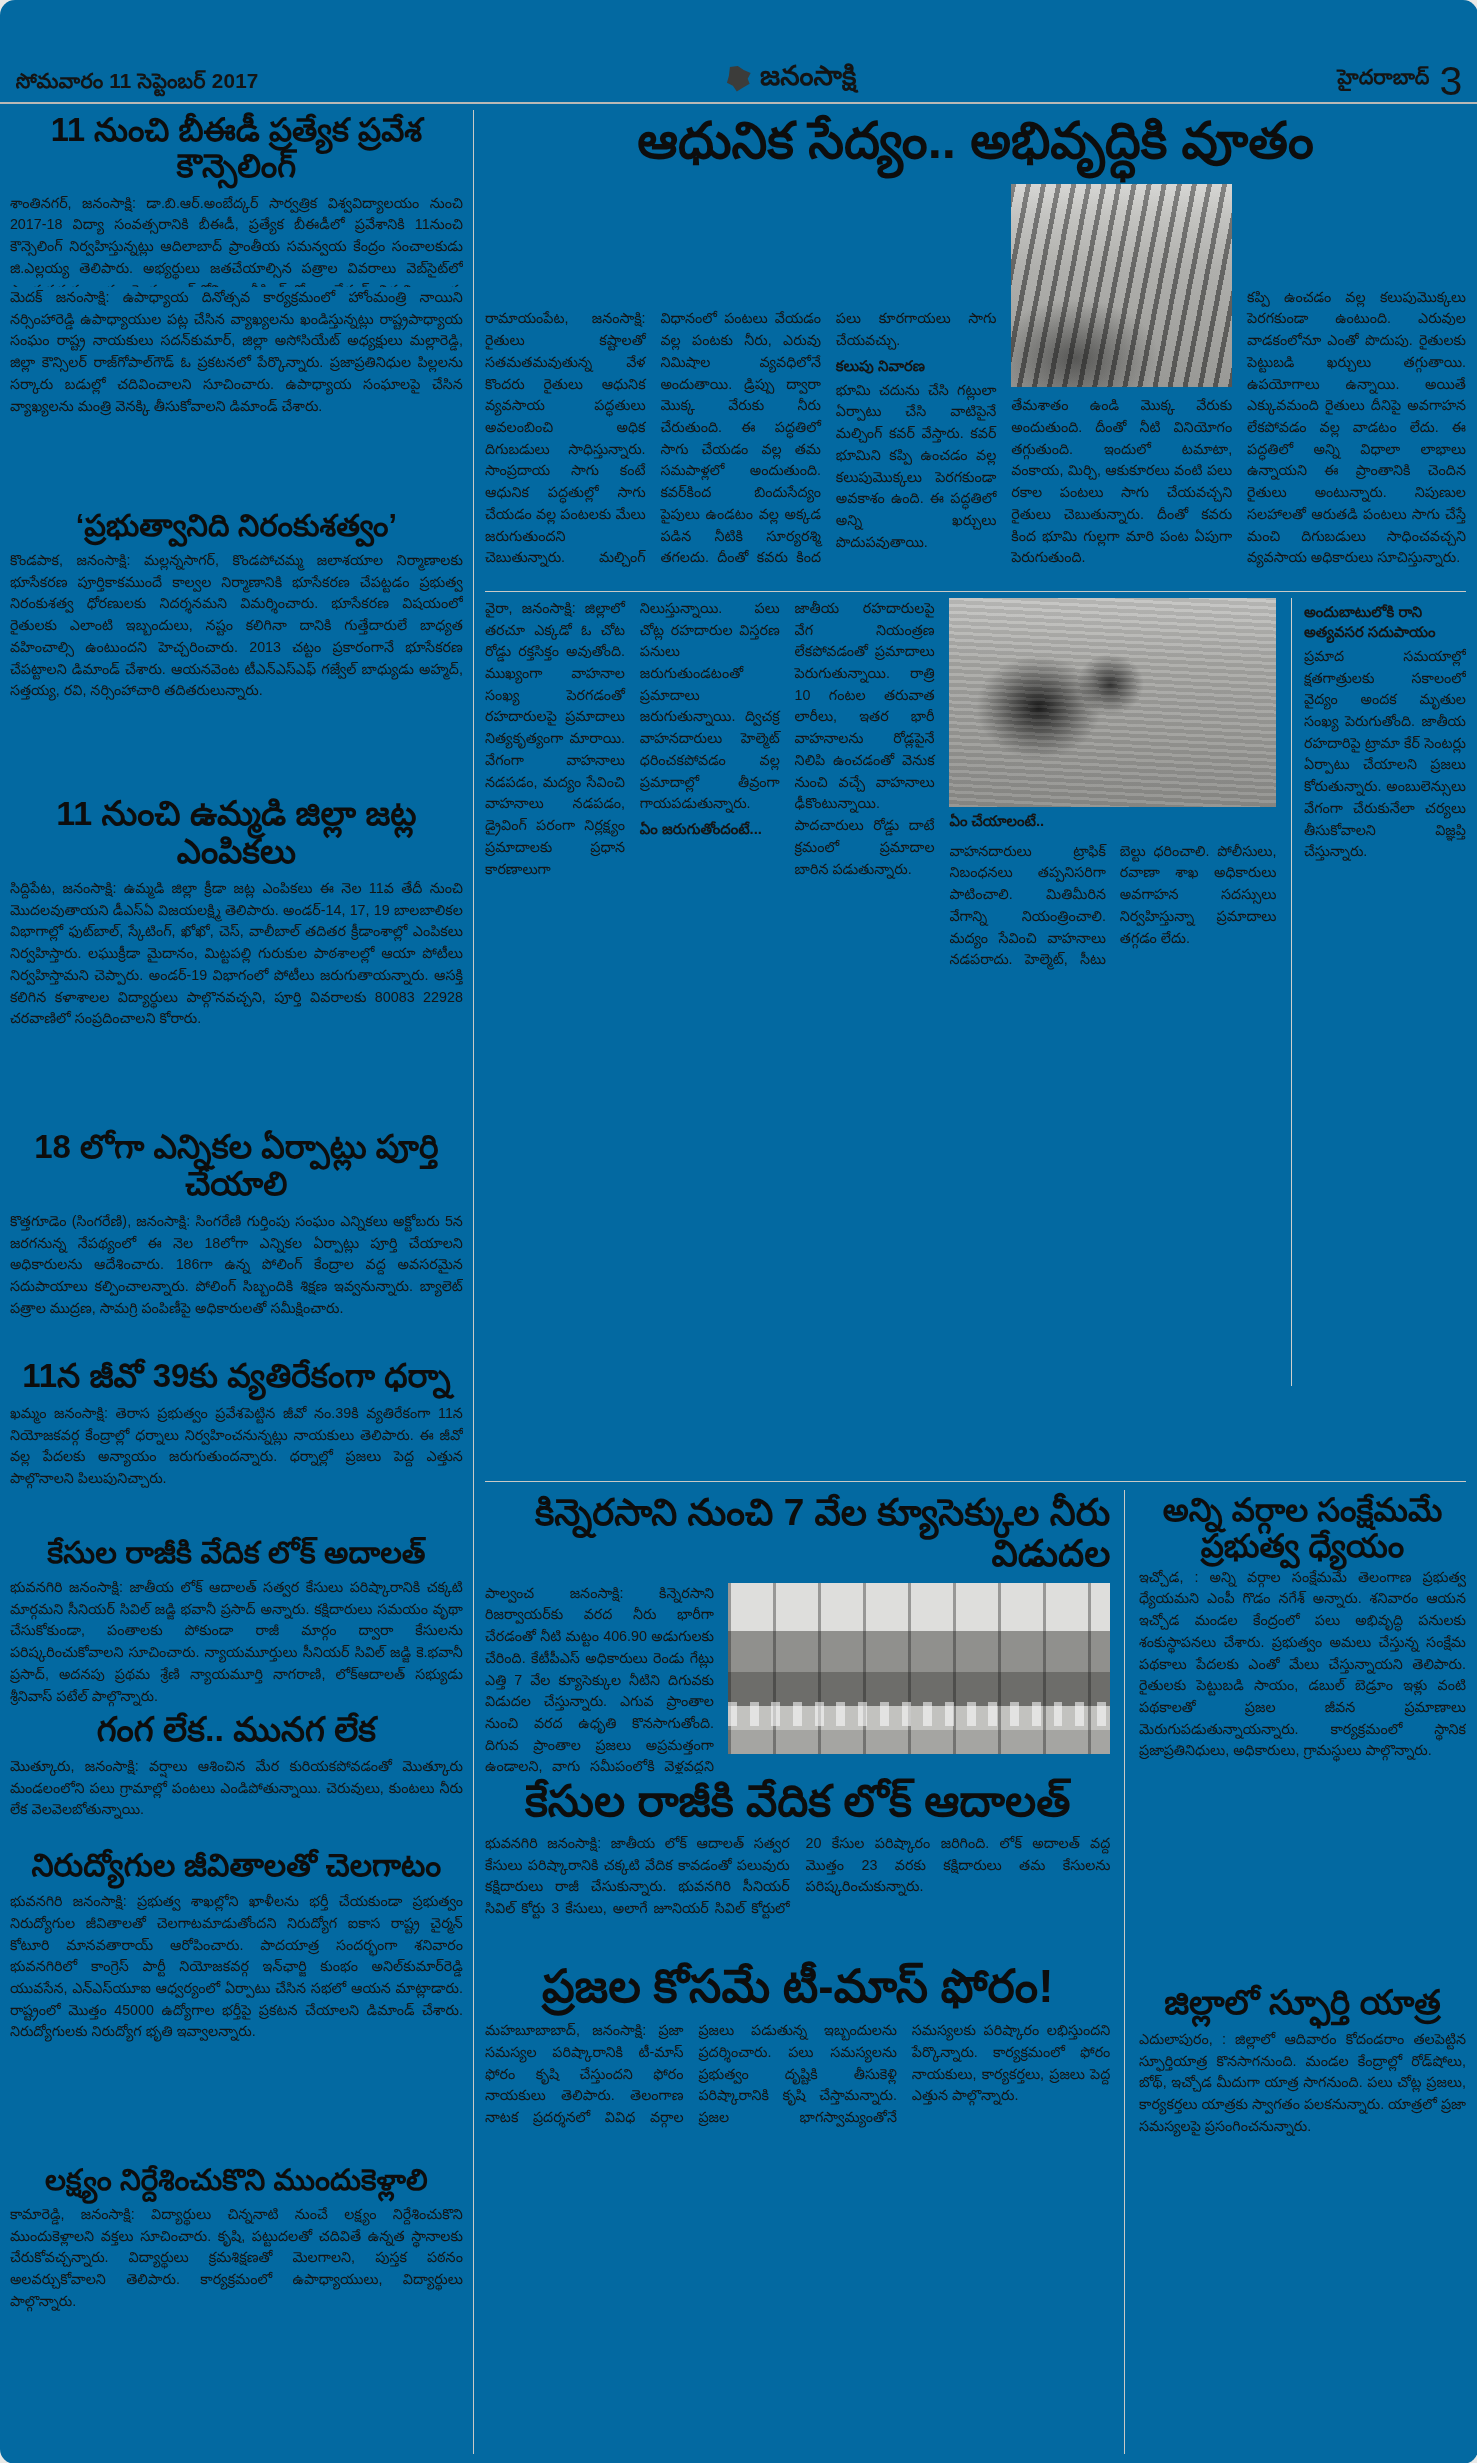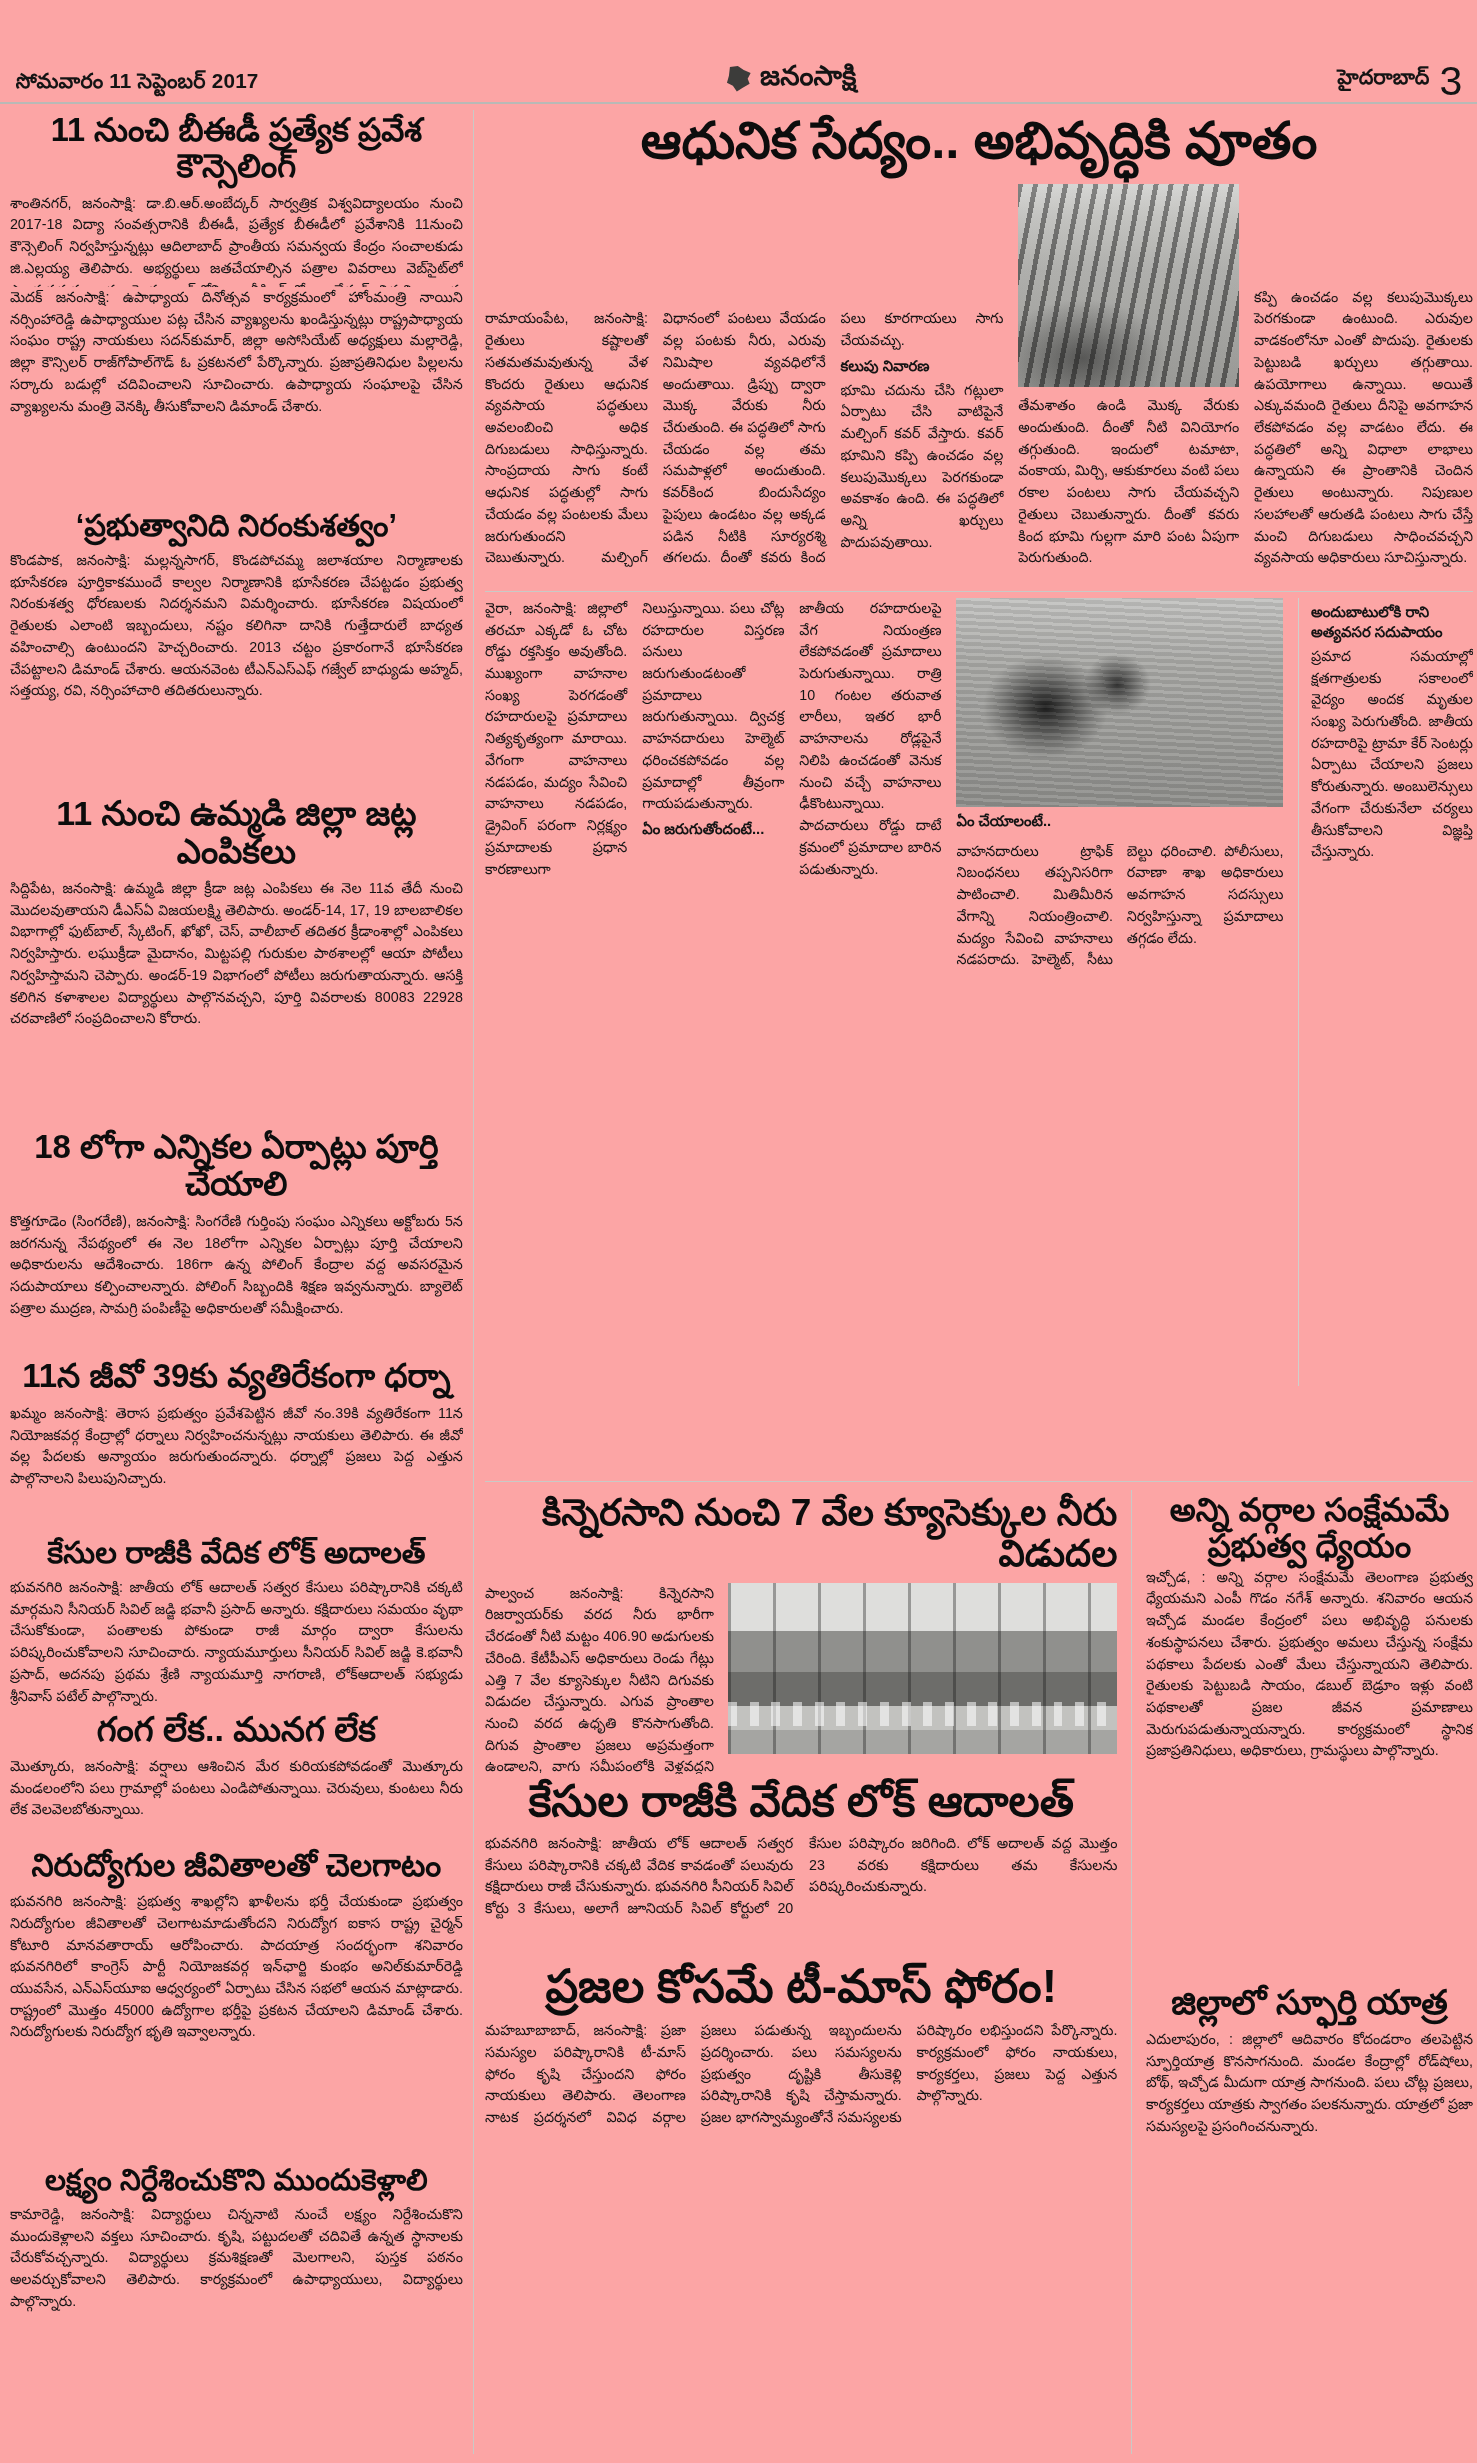--- a/index.html
+++ b/index.html
@@ -1,31 +1,31 @@
 <!DOCTYPE html>
 <html><head>
 <meta charset="utf-8">
 <style>
   html,body{margin:0;padding:0;background:#e9e9e7;}
-  .page{position:relative;width:1478px;height:2464px;margin:0 auto;background:#fca5a5;
-        font-family:"Liberation Sans","DejaVu Sans",sans-serif;color:#141414;overflow:hidden;}
+  .page{position:relative;width:1478px;height:2464px;margin:0 auto;background:#0369a1;
+        font-family:"Liberation Sans","DejaVu Sans",sans-serif;color:#141414;overflow:hidden;border-radius:15px;}
   
   .hdr{position:absolute;top:49px;left:15.8px;right:15.8px;height:49px;
        display:flex;align-items:flex-end;justify-content:space-between;}
   .hdr-date{font-size:20.7px;font-weight:700;letter-spacing:0.2px;}
   .hdr-logo{display:flex;align-items:center;gap:6.9px;font-size:27.6px;font-weight:800;}
   .map-icon{width:29.6px;height:29.6px;display:inline-block;}
   .hdr-right{display:flex;align-items:flex-end;gap:9.9px;margin-left:16px;}
   .hdr-city{font-size:20.7px;font-weight:700;padding-bottom:3.9px;}
   .hdr-page{font-size:41px;font-weight:400;line-height:.8;}
   .hdr-rule{position:absolute;top:102px;left:0;right:0;height:2px;background:#b9b9b6;}
   
   .leftcol{position:absolute;left:9.9px;top:110px;width:453px;}
   .vdiv{position:absolute;left:473px;top:110px;bottom:9.9px;width:1px;background:#c9c9c6;}
-  .main{position:absolute;left:485px;top:110px;right:5px;}
+  .main{position:absolute;left:485px;top:110px;right:12px;}
   section{overflow:hidden;}
   
   .hl{font-weight:800;text-align:center;line-height:1.12;margin:2px 0 7.9px;color:#0d0d0d;}
   .body{font-size:14.3px;line-height:1.52;text-align:justify;white-space:pre-line;}
   .subhead{display:block;font-weight:800;font-size:14.8px;margin:5.9px 0 2px;white-space:normal;}
   
   .l1{height:177px}.l2{height:219px}.l3{height:286px}.l4{height:335px}.l5{height:229px}
   .l6{height:177px}.l7{height:175px}.l8{height:138px}.l9{height:315px}.l10{height:292px}
   .l1 .hl{font-size:32.5px}.l2 .hl{font-size:30.5px}.l3 .hl{font-size:30.5px}
   .l4 .hl{font-size:34px}.l5 .hl{font-size:33px}.l6 .hl{font-size:33px}

